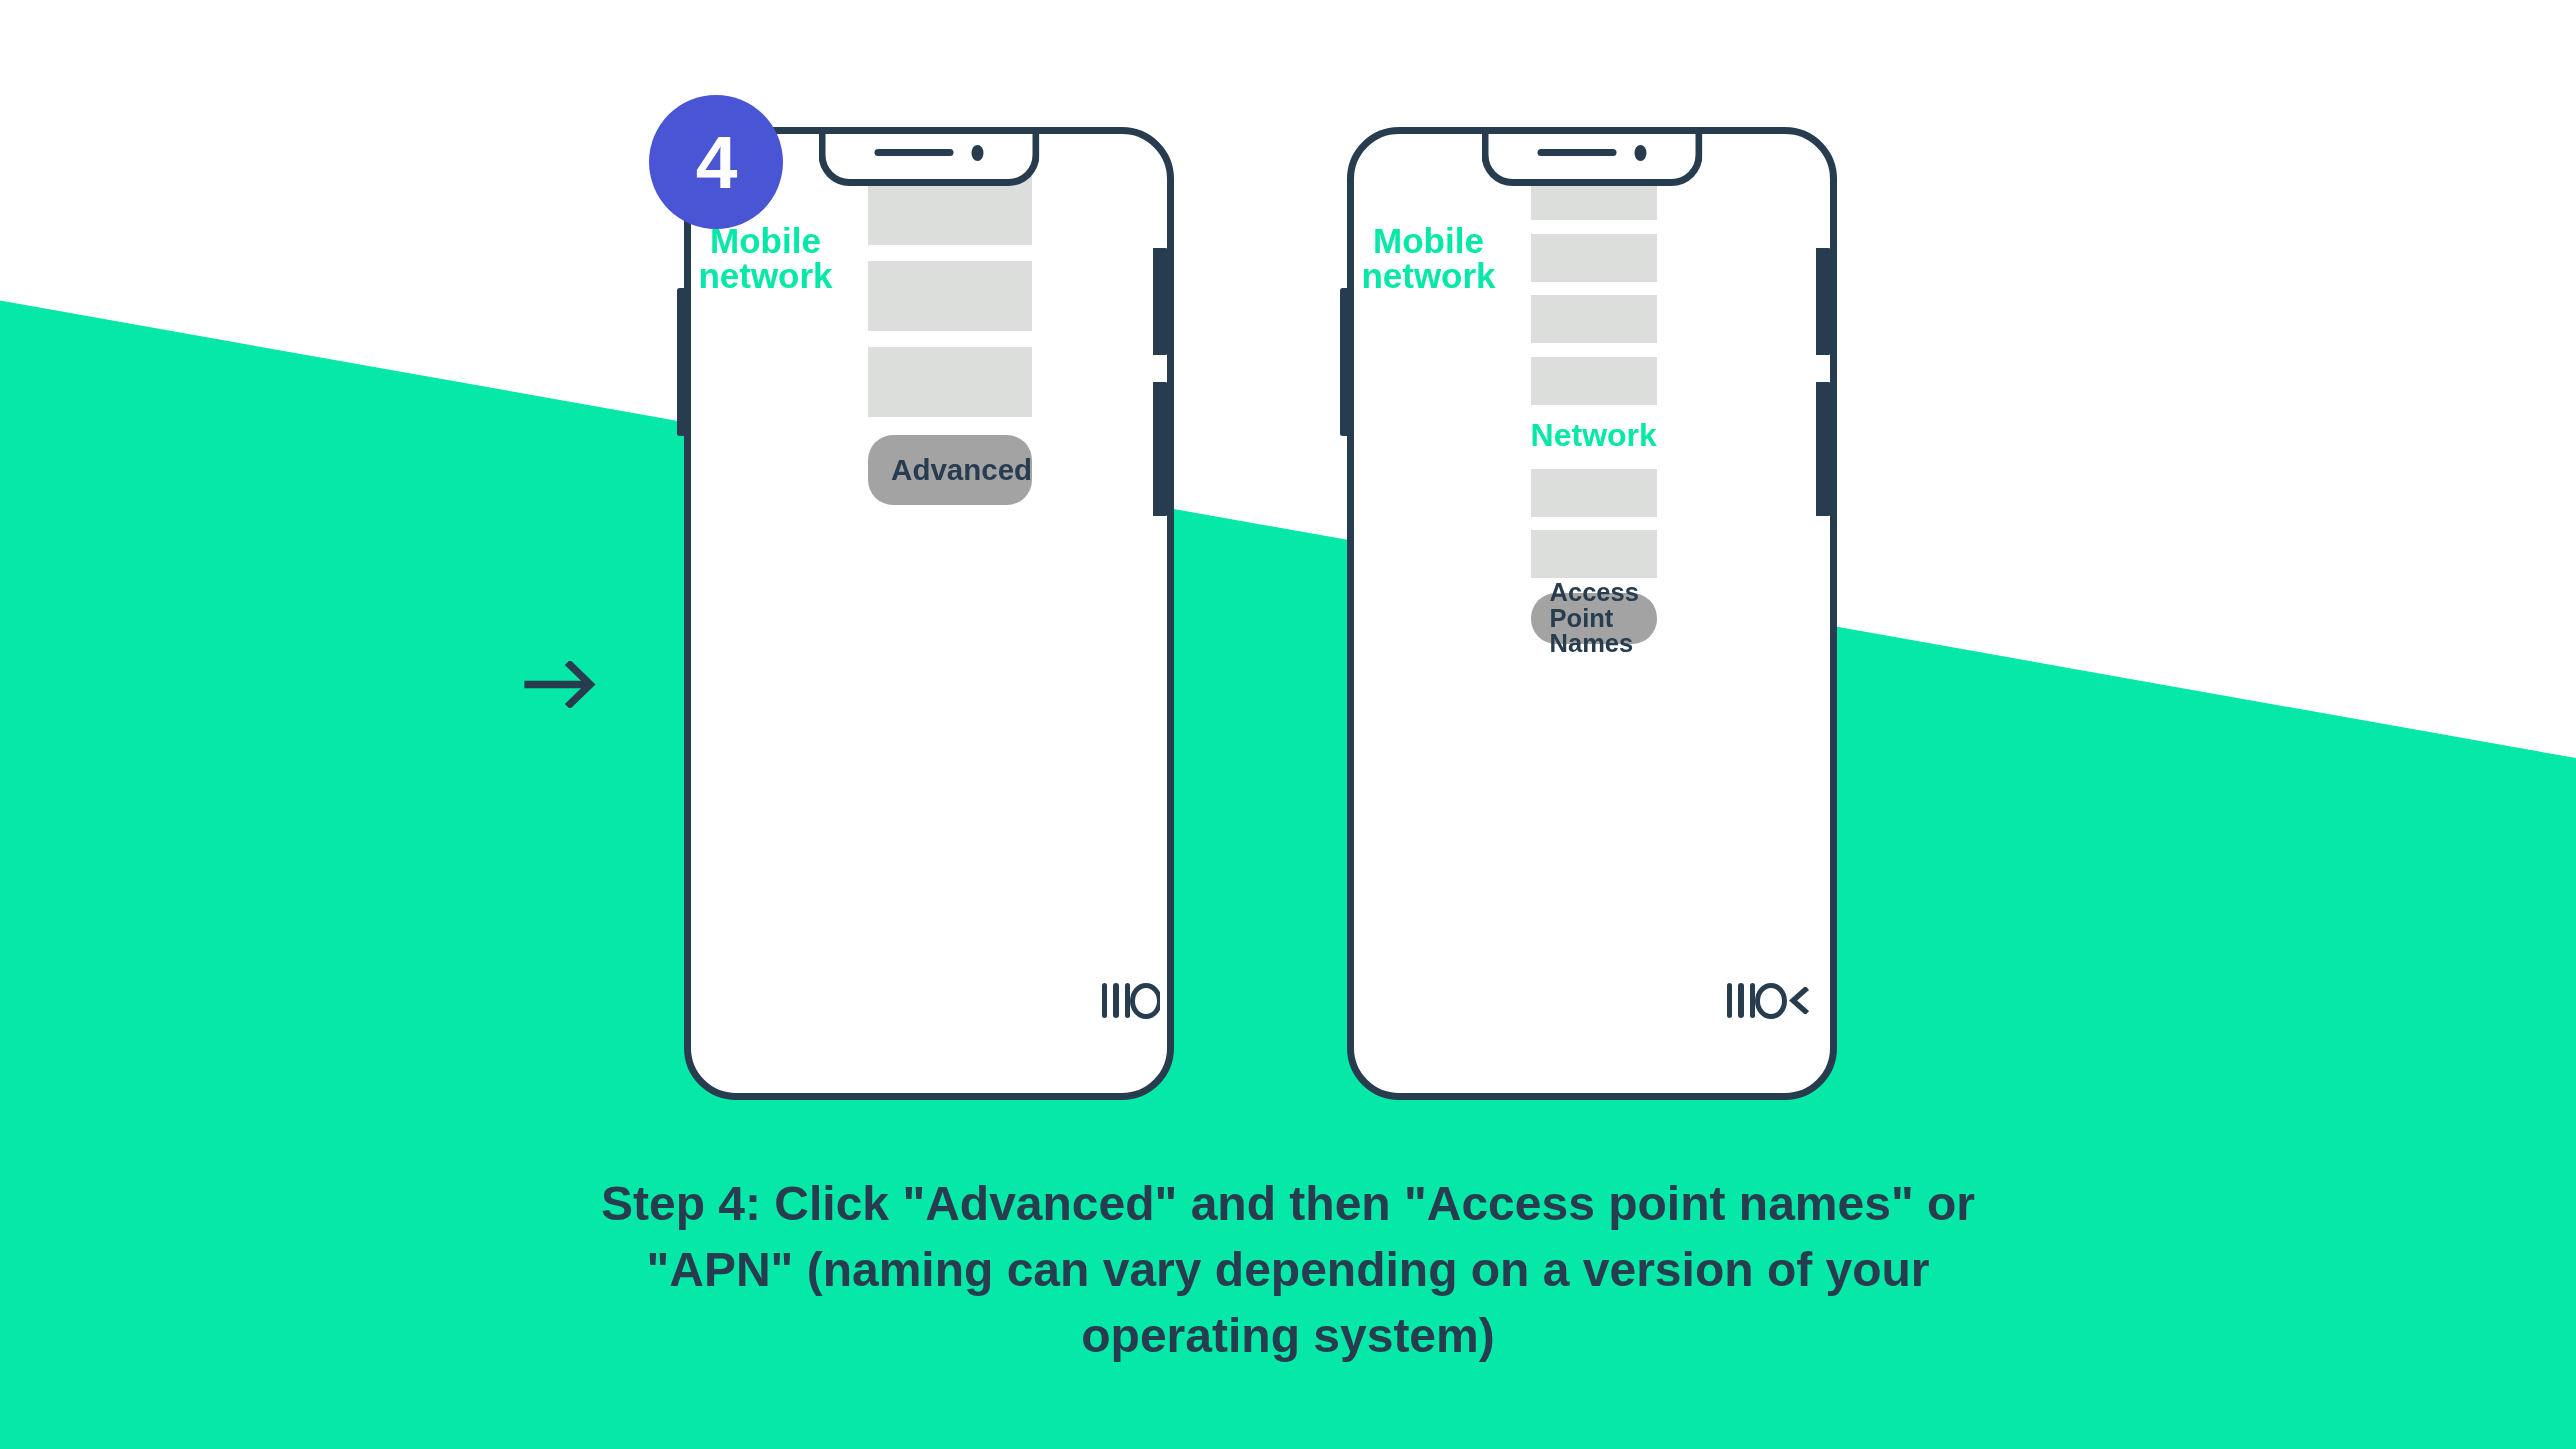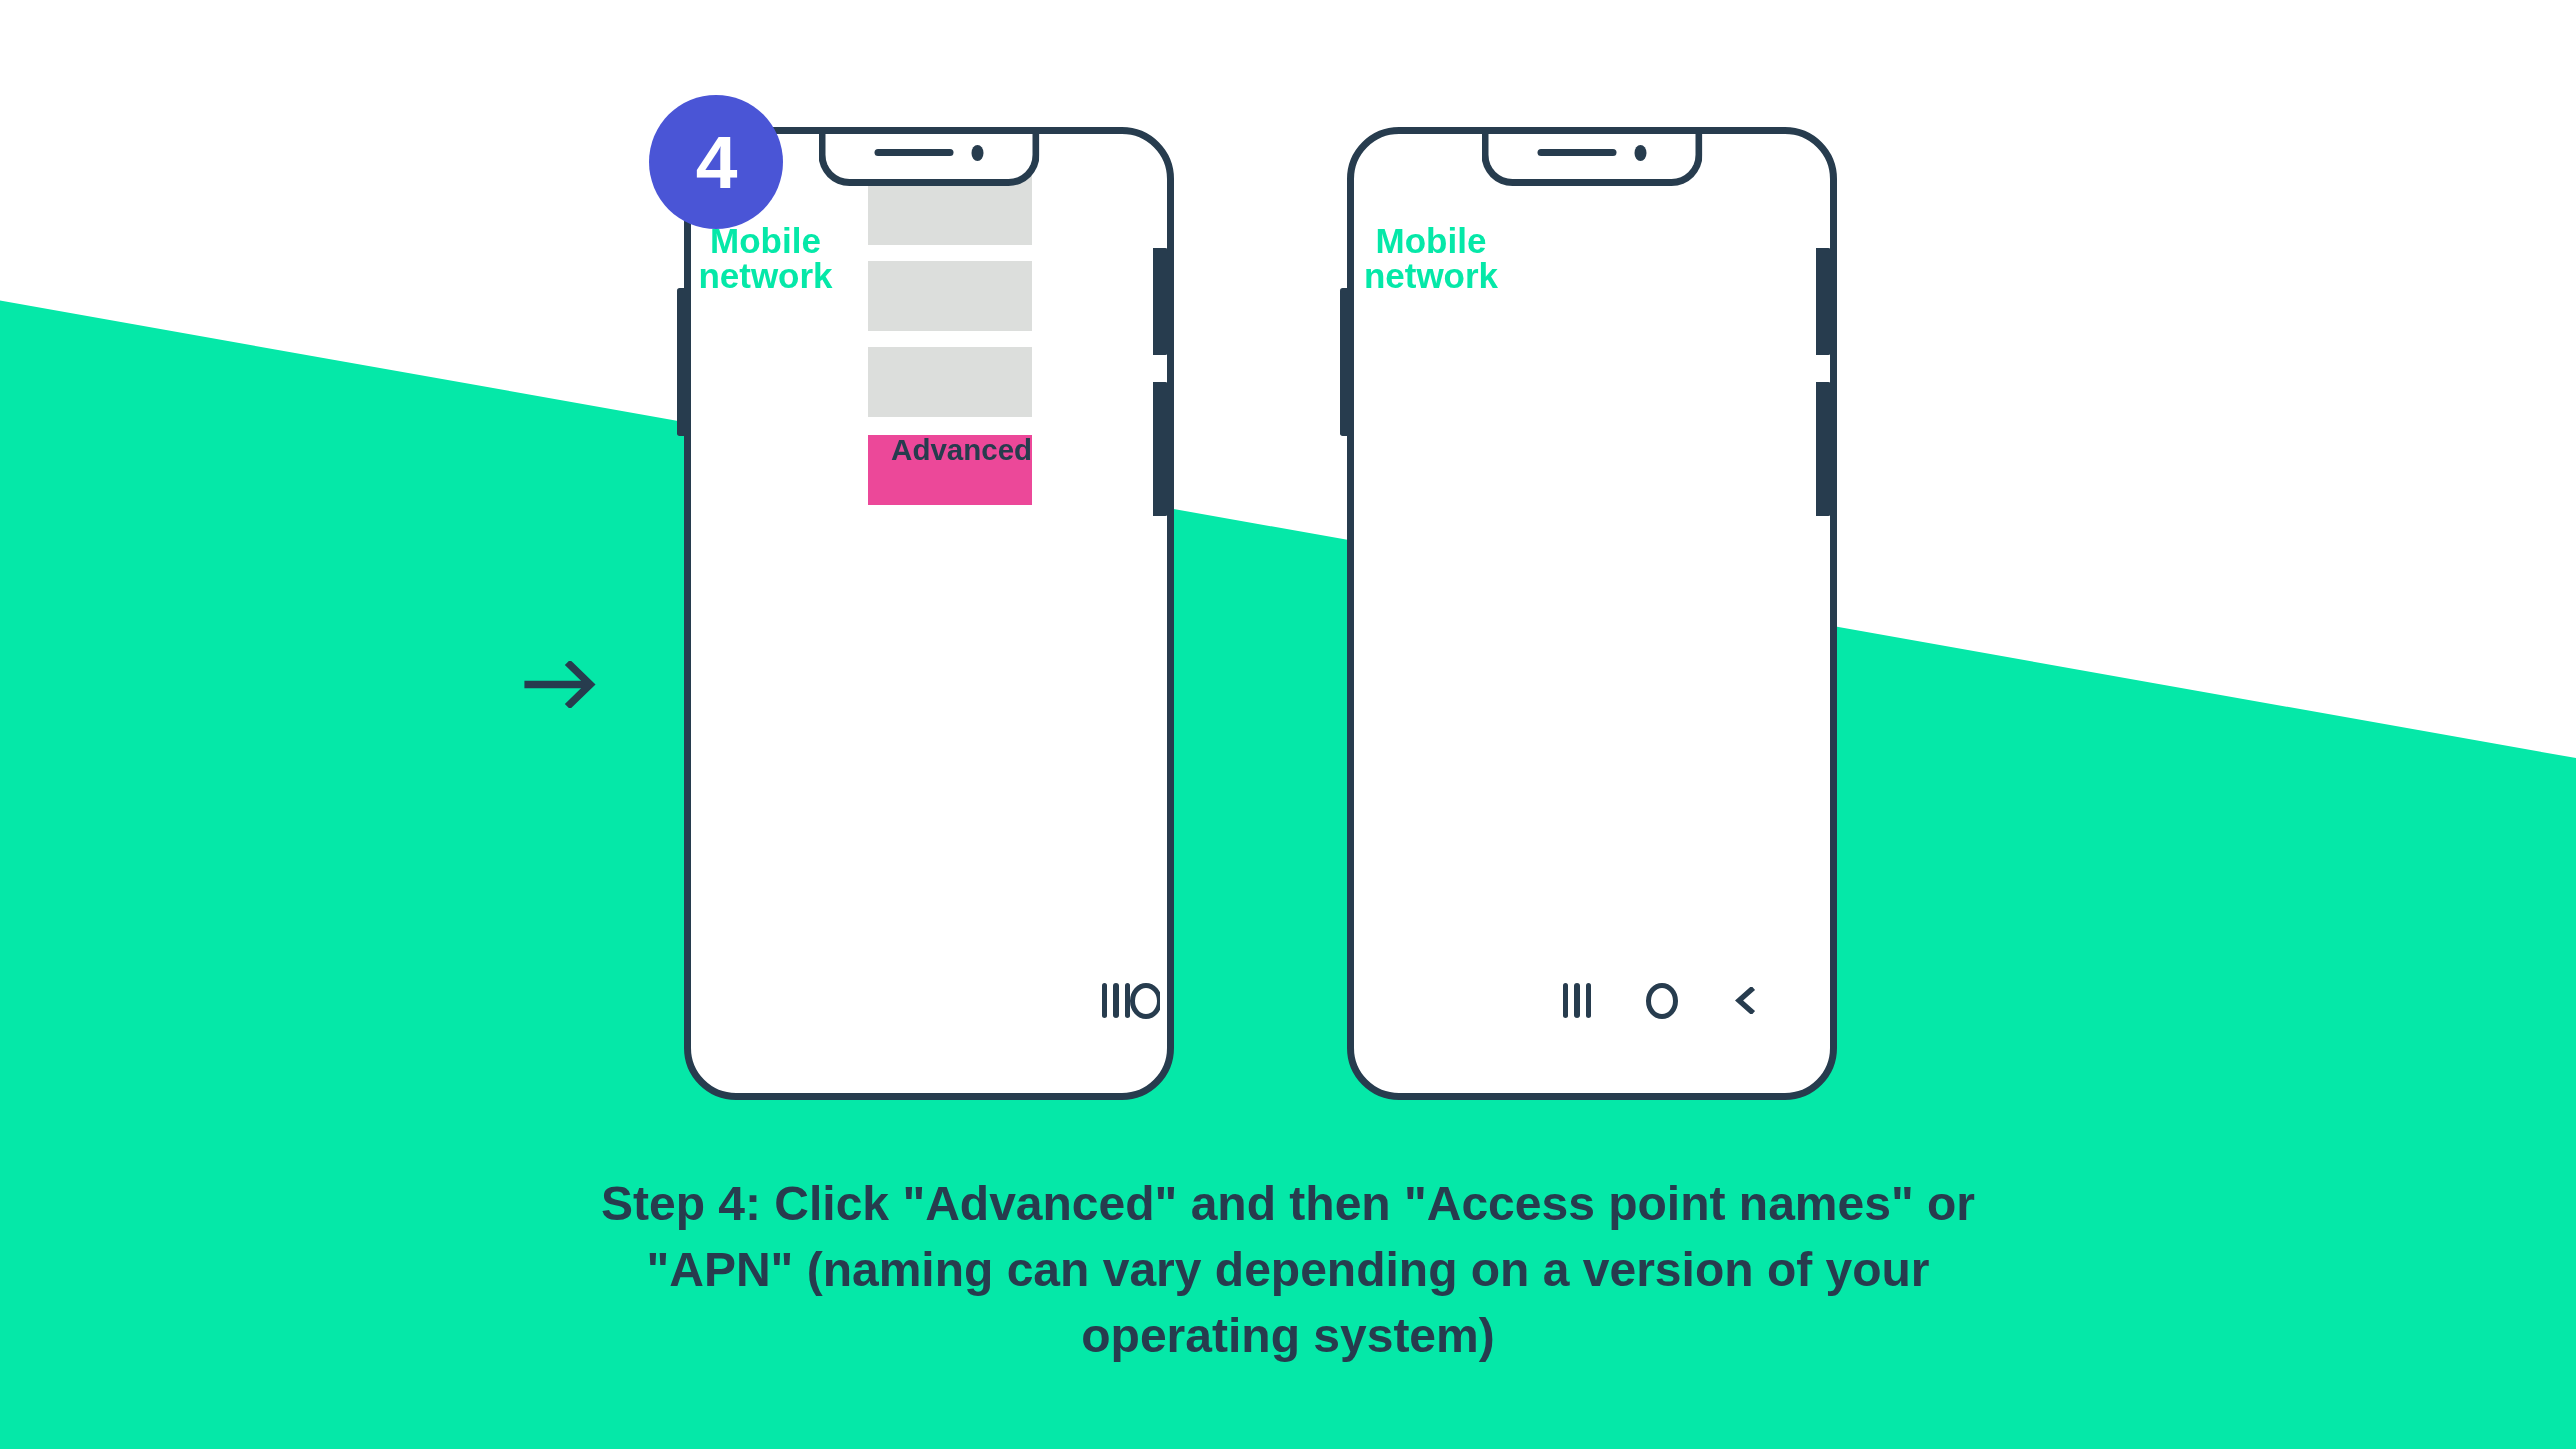--- a/index.html
+++ b/index.html
@@ -134,22 +134,24 @@
     line-height: 1;
   }
   .rows {
     display: flex;
     flex-direction: column;
   }
   .row-placeholder {
     background: #dcdedc;
   }
   .row-highlight {
-    background: #ec4899;
-    display: flex;
+    background: #a3a3a3;
+    display: flex;
+    align-items: center;
+    border-radius: 25px;
   }
   .row-highlight .label {
     color: #273c4e;
     font-weight: 700;
     line-height: 1;
   }
   .section-heading {
     color: #05e8a8;
     font-weight: 700;
     line-height: 1;
@@ -273,20 +275,40 @@
 
       <div class="notch" style="width:221px; height:59px;">
         <span class="speaker-bar"></span>
         <span class="camera-dot"></span>
       </div>
 
       <div class="screen">
 
         <div class="screen-title" style="font-size:35px; margin-top:82px;">Mobile network</div>
 
+        <div class="rows" style="margin-top:31px; padding:0 35px;">
+
+          <div class="row-placeholder" style="height:48px; margin-bottom:13.4px;"></div>
+
+          <div class="row-placeholder" style="height:48px; margin-bottom:13.4px;"></div>
+
+          <div class="row-placeholder" style="height:48px; margin-bottom:13.4px;"></div>
+
+          <div class="row-placeholder" style="height:48px; margin-bottom:14.8px;"></div>
+
+          <div class="section-heading" style="font-size:32px; margin-bottom:17.4px;">Network</div>
+
+          <div class="row-placeholder" style="height:48px; margin-bottom:13.4px;"></div>
+
+          <div class="row-placeholder" style="height:48px; margin-bottom:14.8px;"></div>
+
+          <div class="row-highlight" style="height:51px; padding-left:19px;">
+            <span class="label" style="font-size:25.5px;">Access Point Names</span>
+          </div>
+        </div>
 
         <div class="navbar" style="margin-top:auto; margin-bottom:67px; padding:0 35px;">
 
           <span class="nav-recents">
             <i></i>
               <i></i>
               <i></i>
           </span>
 
           <span class="nav-home"></span>

